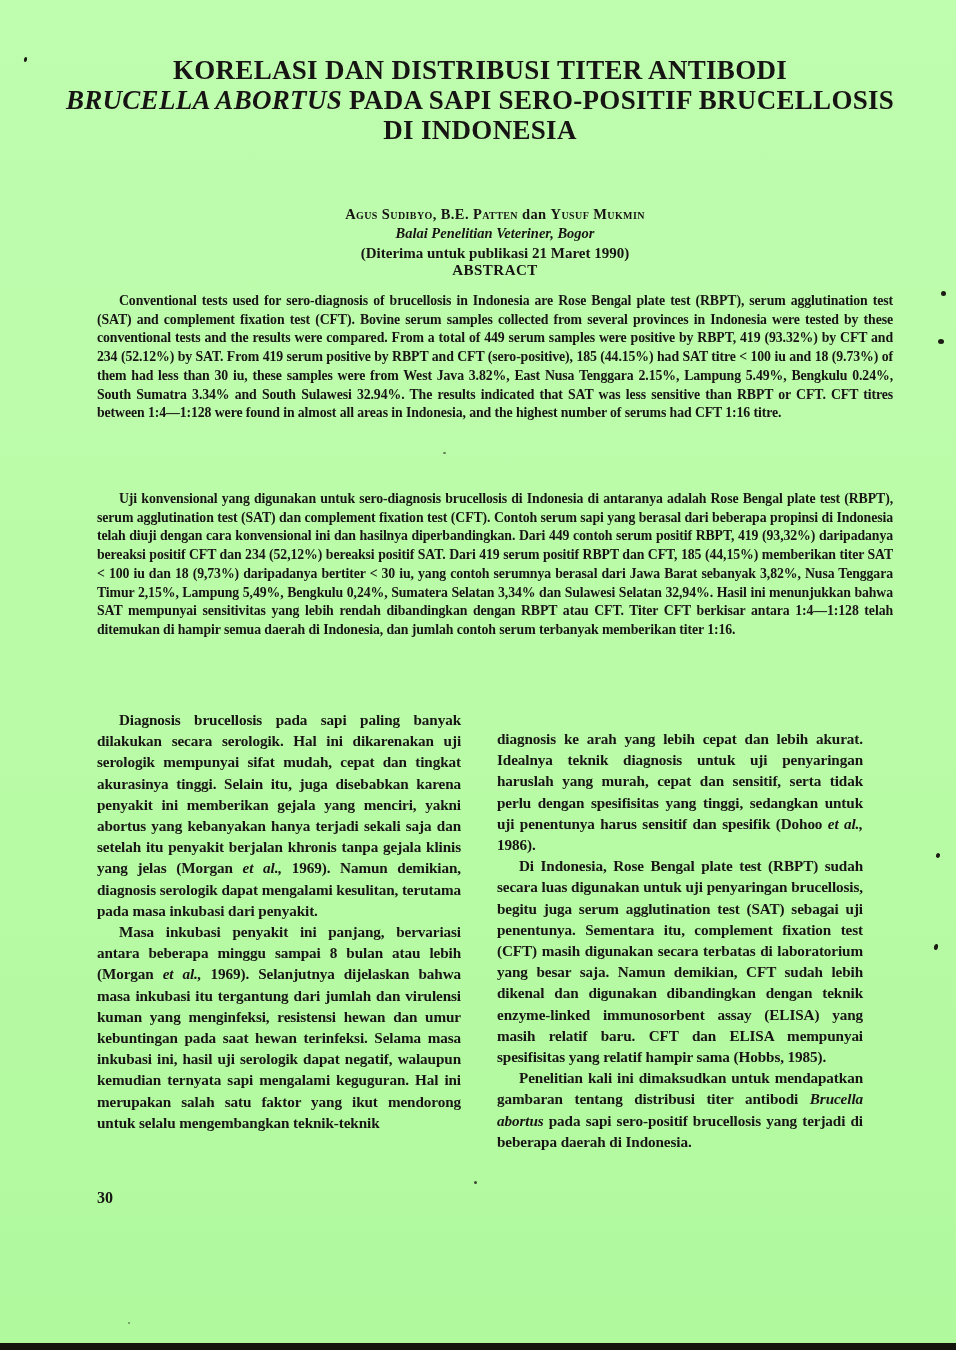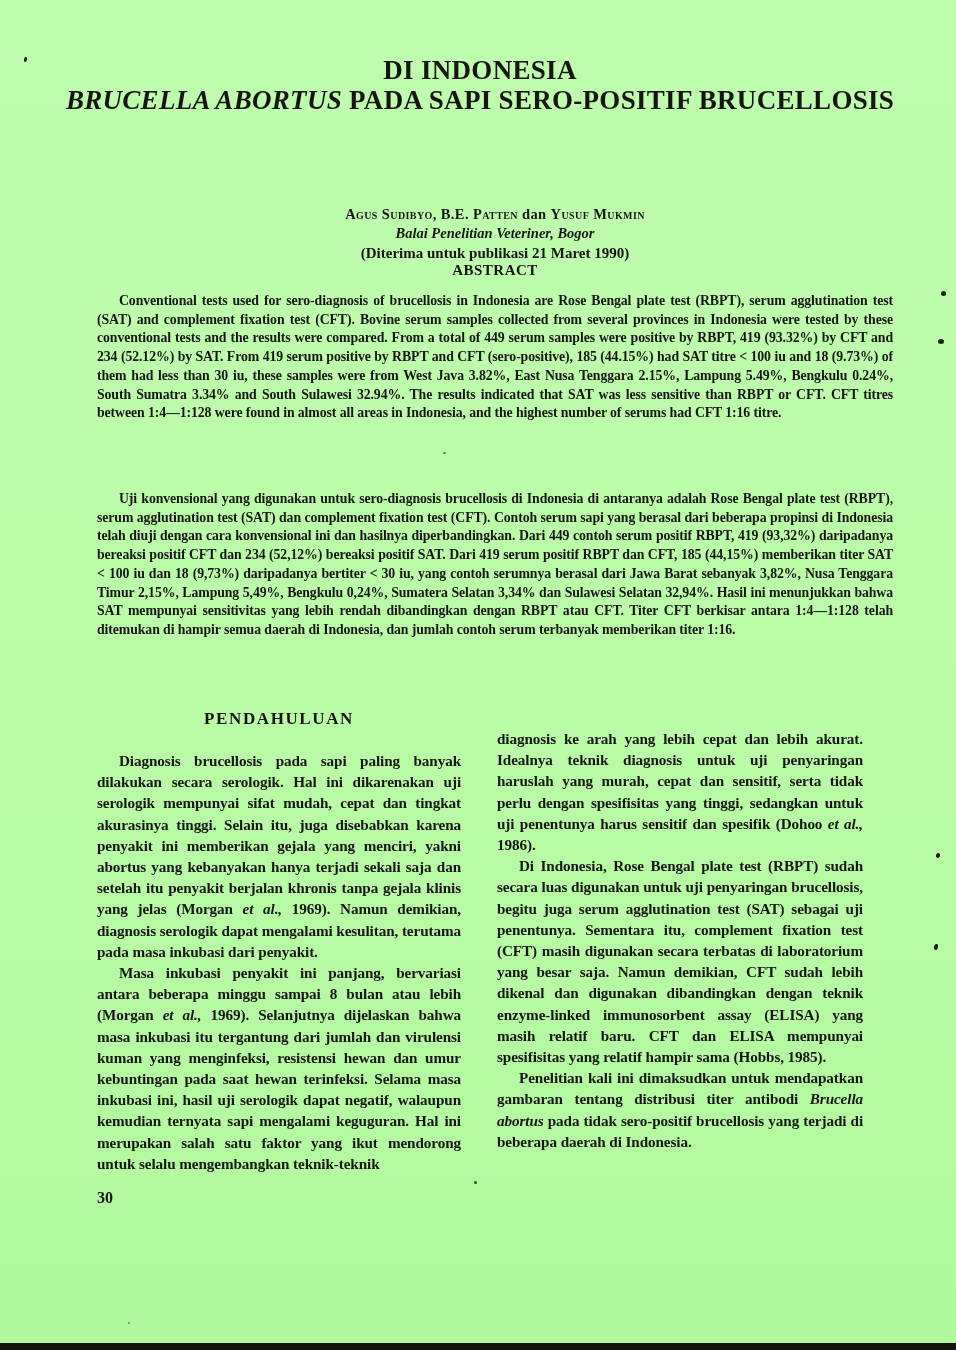--- a/index.html
+++ b/index.html
@@ -68,45 +68,45 @@
   }
 
   .speck { position: absolute; background: #1c1c14; border-radius: 50%; }
 </style>
 </head>
 <body>
 
 <div class="page">
 
   <header class="title-block">
+    <div>KORELASI DAN DISTRIBUSI TITER ANTIBODI</div>
+    <div><i>BRUCELLA ABORTUS</i><span> PADA SAPI SERO-POSITIF BRUCELLOSIS</span></div>
     <div>DI INDONESIA</div>
-    <div><i>BRUCELLA ABORTUS</i><span> PADA SAPI SERO-POSITIF BRUCELLOSIS</span></div>
   </header>
 
   <div class="byline">
     <div class="authors"><span class="sc">Agus Sudibyo, B.E. Patten</span><span> dan </span><span class="sc">Yusuf Mukmin</span></div>
     <div class="affiliation">Balai Penelitian Veteriner, Bogor</div>
     <div class="received">(Diterima untuk publikasi 21 Maret 1990)</div>
   </div>
 
   <h2 class="sec-head abs-en-head">ABSTRACT</h2>
   <p class="abs-body abs-en-body">Conventional tests used for sero-diagnosis of brucellosis in Indonesia are Rose Bengal plate test (RBPT), serum agglutination test (SAT) and complement fixation test (CFT). Bovine serum samples collected from several provinces in Indonesia were tested by these conventional tests and the results were compared. From a total of 449 serum samples were positive by RBPT, 419 (93.32%) by CFT and 234 (52.12%) by SAT. From 419 serum positive by RBPT and CFT (sero-positive), 185 (44.15%) had SAT titre &lt; 100 iu and 18 (9.73%) of them had less than 30 iu, these samples were from West Java 3.82%, East Nusa Tenggara 2.15%, Lampung 5.49%, Bengkulu 0.24%, South Sumatra 3.34% and South Sulawesi 32.94%. The results indicated that SAT was less sensitive than RBPT or CFT. CFT titres between 1:4—1:128 were found in almost all areas in Indonesia, and the highest number of serums had CFT 1:16 titre.</p>
 
   <p class="abs-body abs-id-body">Uji konvensional yang digunakan untuk sero-diagnosis brucellosis di Indonesia di antaranya adalah Rose Bengal plate test (RBPT), serum agglutination test (SAT) dan complement fixation test (CFT). Contoh serum sapi yang berasal dari beberapa propinsi di Indonesia telah diuji dengan cara konvensional ini dan hasilnya diperbandingkan. Dari 449 contoh serum positif RBPT, 419 (93,32%) daripadanya bereaksi positif CFT dan 234 (52,12%) bereaksi positif SAT. Dari 419 serum positif RBPT dan CFT, 185 (44,15%) memberikan titer SAT &lt; 100 iu dan 18 (9,73%) daripadanya bertiter &lt; 30 iu, yang contoh serumnya berasal dari Jawa Barat sebanyak 3,82%, Nusa Tenggara Timur 2,15%, Lampung 5,49%, Bengkulu 0,24%, Sumatera Selatan 3,34% dan Sulawesi Selatan 32,94%. Hasil ini menunjukkan bahwa SAT mempunyai sensitivitas yang lebih rendah dibandingkan dengan RBPT atau CFT. Titer CFT berkisar antara 1:4—1:128 telah ditemukan di hampir semua daerah di Indonesia, dan jumlah contoh serum terbanyak memberikan titer 1:16.</p>
 
   <section class="intro-col intro-left">
-    <h3>PENDAHULUAN</h3>
     <p class="indent"><span>Diagnosis brucellosis pada sapi paling banyak dilakukan secara serologik. Hal ini dikarenakan uji serologik mempunyai sifat mudah, cepat dan tingkat akurasinya tinggi. Selain itu, juga disebabkan karena penyakit ini memberikan gejala yang menciri, yakni abortus yang kebanyakan hanya terjadi sekali saja dan setelah itu penyakit berjalan khronis tanpa gejala klinis yang jelas (Morgan </span><i>et al.,</i><span> 1969). Namun demikian, diagnosis serologik dapat mengalami kesulitan, terutama pada masa inkubasi dari penyakit.</span></p>
     <p class="indent"><span>Masa inkubasi penyakit ini panjang, bervariasi antara beberapa minggu sampai 8 bulan atau lebih (Morgan </span><i>et al.,</i><span> 1969). Selanjutnya dijelaskan bahwa masa inkubasi itu tergantung dari jumlah dan virulensi kuman yang menginfeksi, resistensi hewan dan umur kebuntingan pada saat hewan terinfeksi. Selama masa inkubasi ini, hasil uji serologik dapat negatif, walaupun kemudian ternyata sapi mengalami keguguran. Hal ini merupakan salah satu faktor yang ikut mendorong untuk selalu mengembangkan teknik-teknik</span></p>
   </section>
 
   <section class="intro-col intro-right">
     <p><span>diagnosis ke arah yang lebih cepat dan lebih akurat. Idealnya teknik diagnosis untuk uji penyaringan haruslah yang murah, cepat dan sensitif, serta tidak perlu dengan spesifisitas yang tinggi, sedangkan untuk uji penentunya harus sensitif dan spesifik (Dohoo </span><i>et al.,</i><span> 1986).</span></p>
     <p class="indent"><span>Di Indonesia, Rose Bengal plate test (RBPT) sudah secara luas digunakan untuk uji penyaringan brucellosis, begitu juga serum agglutination test (SAT) sebagai uji penentunya. Sementara itu, complement fixation test (CFT) masih digunakan secara terbatas di laboratorium yang besar saja. Namun demikian, CFT sudah lebih dikenal dan digunakan dibandingkan dengan teknik enzyme-linked immunosorbent assay (ELISA) yang masih relatif baru. CFT dan ELISA mempunyai spesifisitas yang relatif hampir sama (Hobbs, 1985).</span></p>
-    <p class="indent"><span>Penelitian kali ini dimaksudkan untuk mendapatkan gambaran tentang distribusi titer antibodi </span><i>Brucella abortus</i><span> pada tidak sero-positif brucellosis yang terjadi di beberapa daerah di Indonesia.</span></p>
+    <p class="indent"><span>Penelitian kali ini dimaksudkan untuk mendapatkan gambaran tentang distribusi titer antibodi </span><i>Brucella abortus</i><span> pada sapi sero-positif brucellosis yang terjadi di beberapa daerah di Indonesia.</span></p>
   </section>
 
   <div class="page-number">30</div>
 
   <div class="speck" style="left:24px; top:57px; width:3px; height:5px; transform:rotate(15deg);"></div>
   <div class="speck" style="left:941px; top:291px; width:5px; height:5px;"></div>
   <div class="speck" style="left:938px; top:339px; width:6px; height:5px;"></div>
   <div class="speck" style="left:936px; top:853px; width:4px; height:5px; transform:rotate(20deg);"></div>
   <div class="speck" style="left:934px; top:944px; width:4px; height:6px; transform:rotate(12deg);"></div>
   <div class="speck" style="left:474px; top:1181px; width:3px; height:3px; opacity:.8;"></div>

